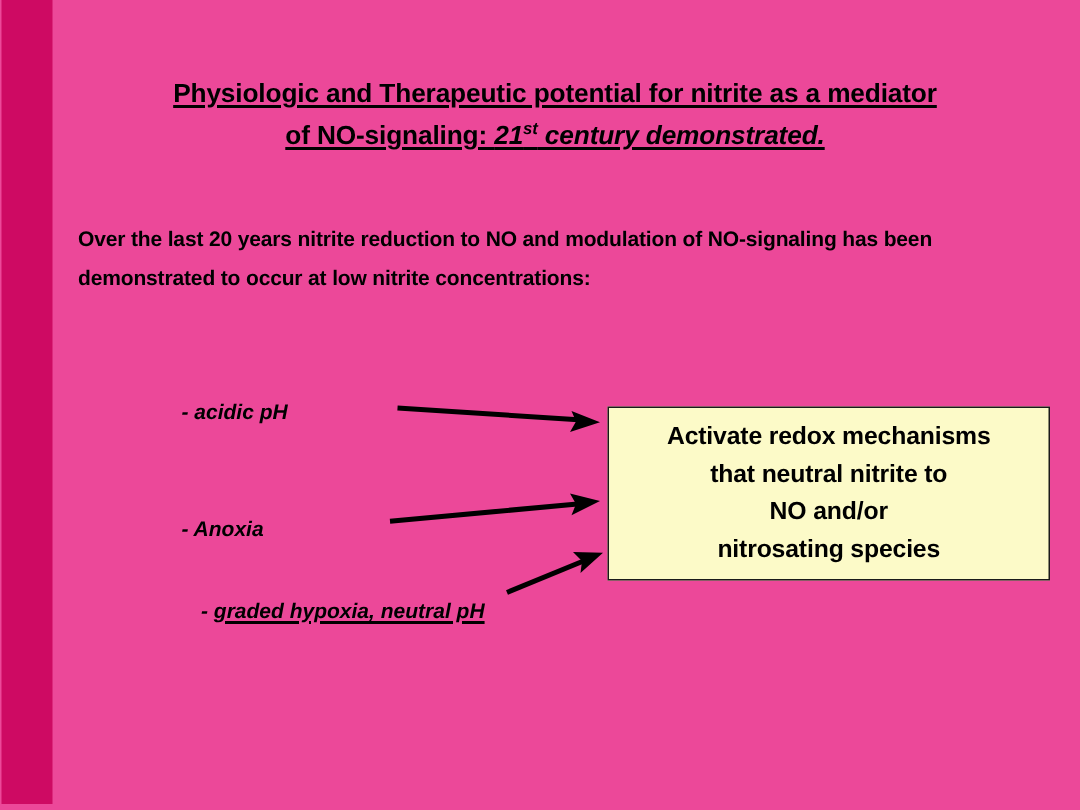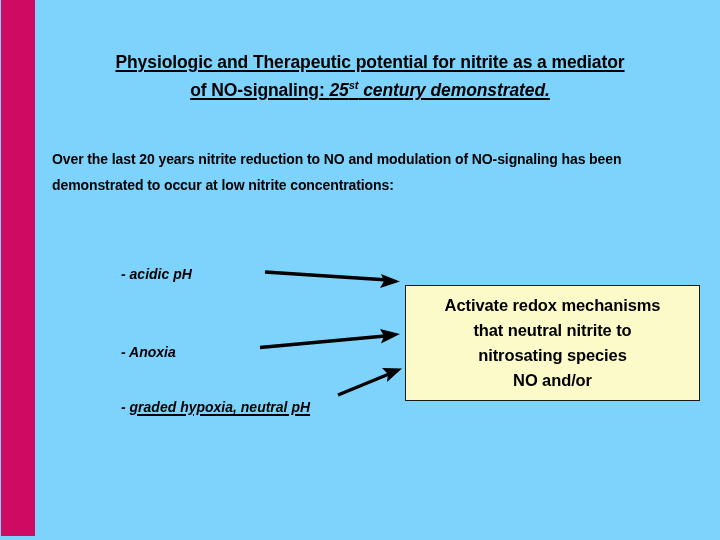--- a/index.html
+++ b/index.html
@@ -7,21 +7,21 @@
     padding: 0;
     background: #ffffff;
   }
   body {
     font-family: "Liberation Sans", sans-serif;
   }
   #slide {
     position: relative;
     width: 720px;
     height: 540px;
-    background: #7dd3fc;
+    background: #ec4899;
     overflow: hidden;
   }
   #accent-bar {
     position: absolute;
     left: 1px;
     top: 0px;
     width: 34px;
     height: 536px;
     background: #CE0A63;
   }
@@ -67,30 +67,30 @@
   .factor {
     position: absolute;
     font-style: italic;
     font-weight: bold;
     font-size: 14px;
     color: #000000;
     white-space: nowrap;
   }
   #factor-acidic-ph { left: 121px; top: 266px; }
   #factor-anoxia    { left: 121px; top: 344px; }
-  #factor-hypoxia   { left: 121px; top: 399px; }
+  #factor-hypoxia   { left: 134px; top: 399px; }
   .factor .u {
     text-decoration: underline;
     text-decoration-thickness: 2px;
     text-underline-offset: 2px;
   }
   #outcome-box {
     position: absolute;
     left: 405px;
-    top: 285px;
+    top: 271px;
     width: 295px;
     height: 116px;
     background: #FCFAC8;
     border: 1.5px solid #1a1a1a;
     box-sizing: border-box;
     display: flex;
     align-items: center;
     justify-content: center;
   }
   #outcome-text {
@@ -116,37 +116,37 @@
 </style>
 </head>
 <body>
 
 <div id="slide">
 
   <div id="accent-bar"></div>
 
   <div id="title-block">
     <span class="title-line title-underline">Physiologic and Therapeutic potential for nitrite as a mediator</span>
-    <span class="title-line"><span class="title-underline">of NO-signaling: </span><span class="title-italic title-underline"><span>25</span><sup>st</sup><span> century demonstrated.</span></span></span>
+    <span class="title-line"><span class="title-underline">of NO-signaling: </span><span class="title-italic title-underline"><span>21</span><sup>st</sup><span> century demonstrated.</span></span></span>
   </div>
 
   <div id="intro-paragraph">Over the last 20 years nitrite reduction to NO and modulation of NO-signaling has been demonstrated to occur at low nitrite concentrations:</div>
 
   <div class="factor" id="factor-acidic-ph"><span>- </span><span>acidic pH</span></div>
 
   <div class="factor" id="factor-anoxia"><span>- </span><span>Anoxia</span></div>
 
   <div class="factor" id="factor-hypoxia"><span>- </span><span class="u">graded hypoxia, neutral pH</span></div>
 
   <div id="outcome-box">
     <div id="outcome-text">
       <span>Activate redox mechanisms</span>
       <span>that neutral nitrite to</span>
+      <span>NO and/or</span>
       <span>nitrosating species</span>
-      <span>NO and/or</span>
     </div>
   </div>
 
   <svg id="arrow-layer" viewBox="0 0 720 540">
     <g>
       <path d="M 265 272 L 388 280" stroke="#000000" stroke-width="3.4" fill="none" stroke-linecap="butt"></path>
       <path d="M 400 281.5 L 381 274 L 384 281 L 380 288 Z" fill="#000000"></path>
     </g>
     <g>
       <path d="M 260 347.5 L 385 336" stroke="#000000" stroke-width="3.4" fill="none" stroke-linecap="butt"></path>

